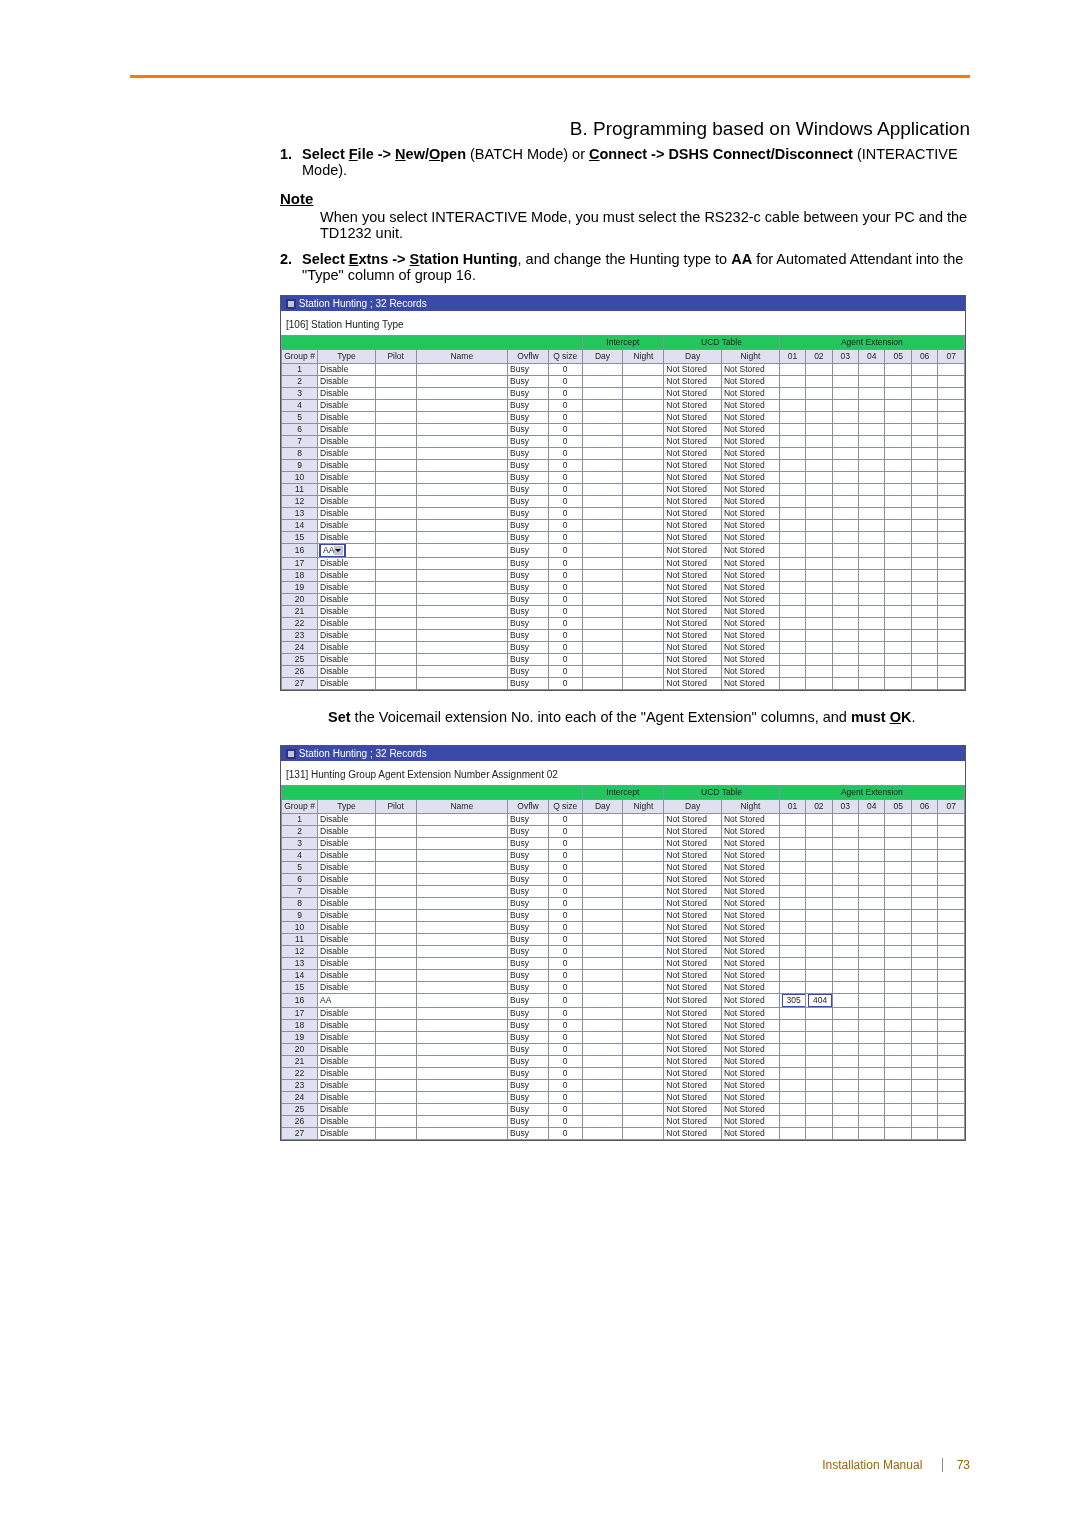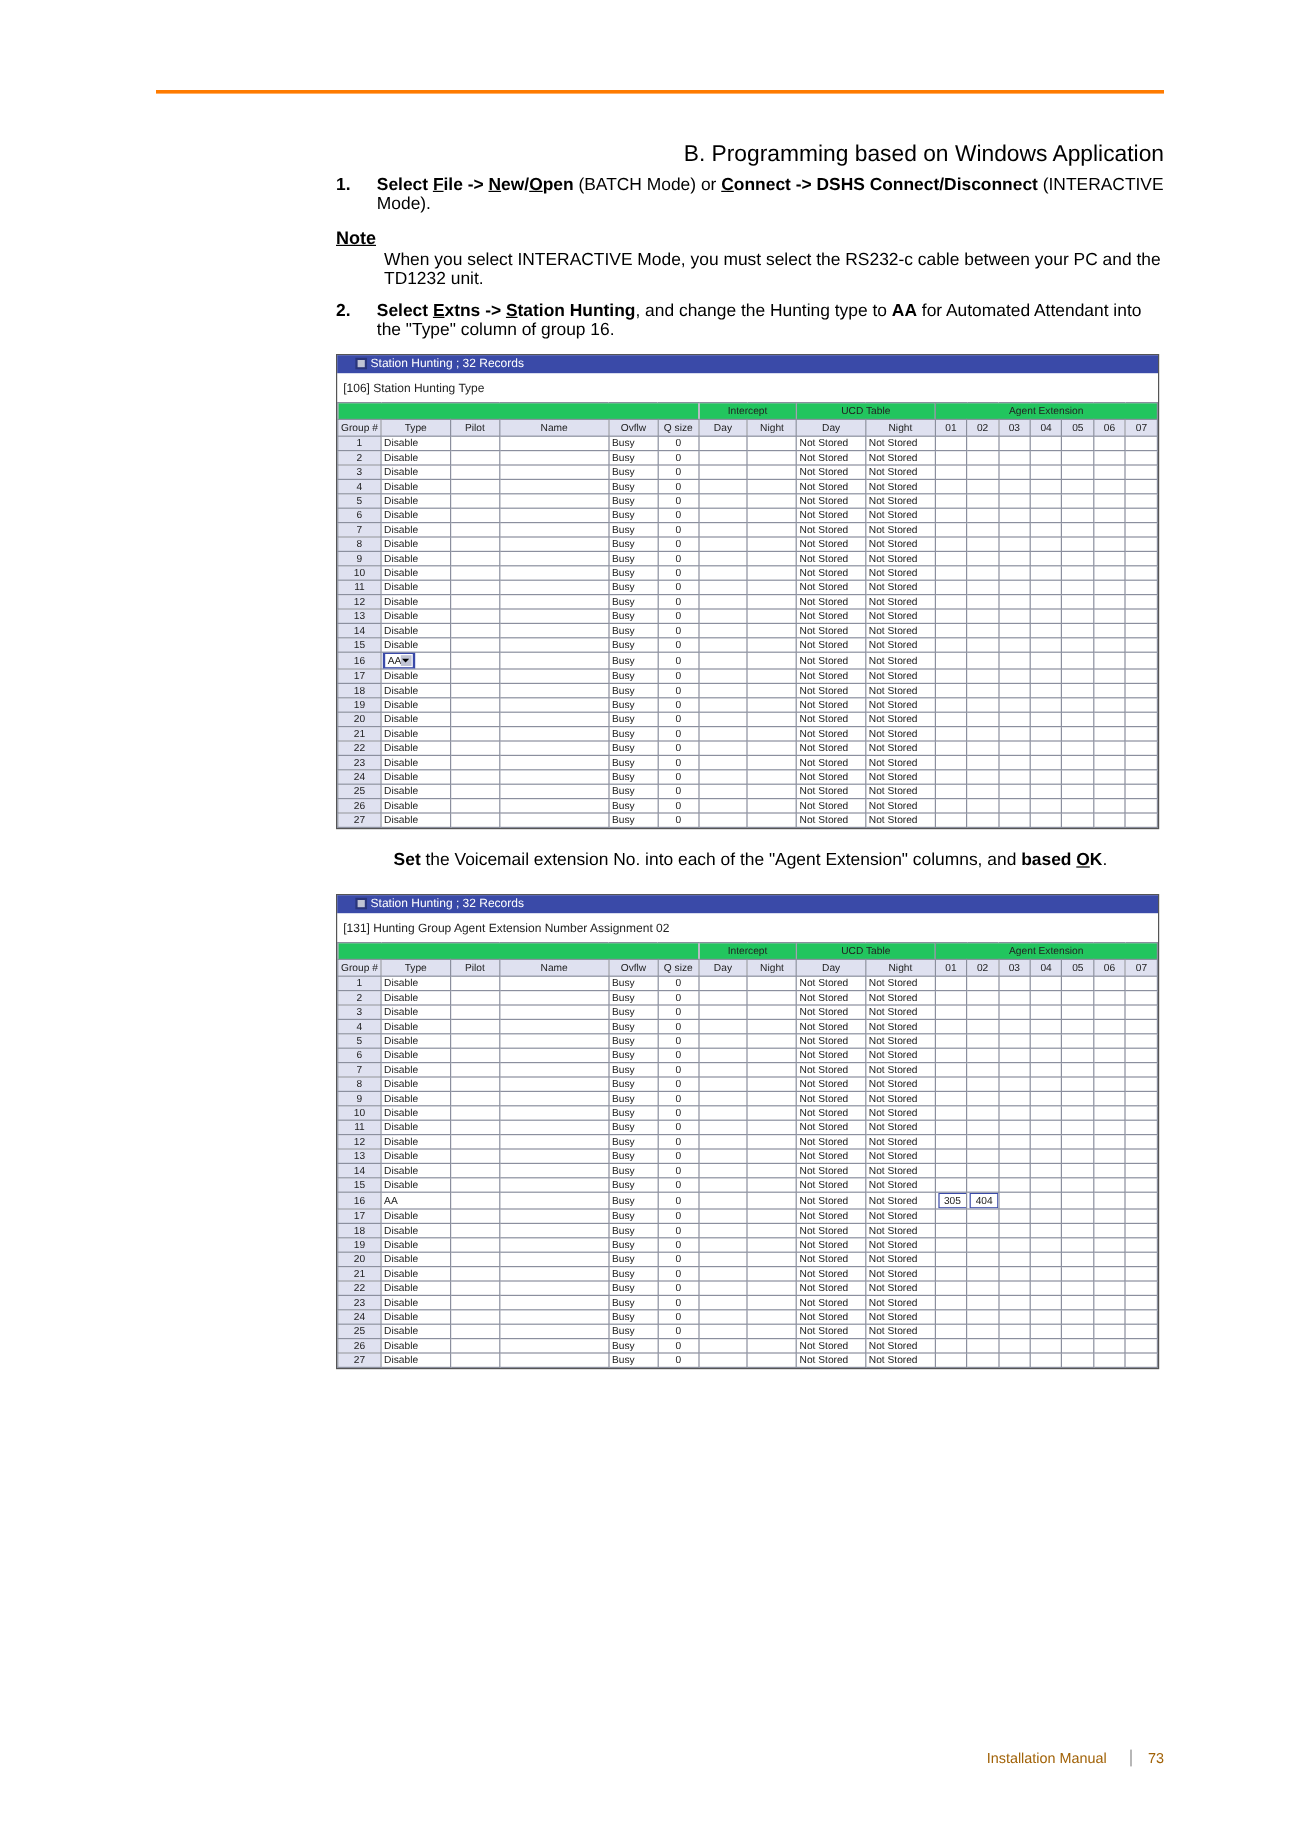--- a/index.html
+++ b/index.html
@@ -42,21 +42,21 @@
   .step {
     display: flex;
     font-size: 14.5px;
     margin: 3px 0 2px 0;
   }
   .step .num {
     font-weight: bold;
     width: 22px;
     flex-shrink: 0;
   }
-  .step .txt { flex: 1; margin-left: 12px; }
+  .step .txt { flex: 1; }
   .step .txt b { font-weight: bold; }
   .u { text-decoration: underline; }
   .note-head {
     font-weight: bold;
     text-decoration: underline;
     font-size: 15px;
     margin-top: 12px;
   }
   .note-body {
     margin: 2px 0 10px 40px;
@@ -66,21 +66,21 @@
     margin: 12px 0 10px 0;
     border: 1px solid #555;
     font-size: 9px;
     color: #222;
     font-family: Arial, sans-serif;
     width: 684px;
   }
   .win-title {
     background: #3a4aa8;
     color: #fff;
-    padding: 1px 15px;
+    padding: 1px 5px;
     font-size: 10px;
     height: 13px;
     line-height: 13px;
   }
   .win-title svg {
     vertical-align: middle;
   }
   .screenshot-head {
     padding: 8px 5px 5px 5px;
     font-size: 10px;
@@ -767,21 +767,21 @@
               <td class="ctr"></td>
               <td class="ctr"></td>
               <td class="ctr"></td>
               <td class="ctr"></td>
             </tr>
           </tbody>
       </table>
     </div>
 
     <div class="mid-caption">
-      <b>Set</b><span> the Voicemail extension No. into each of the "Agent Extension" columns, and </span><b><span>based </span><span class="u">O</span>K</b><span>.</span>
+      <b>Set</b><span> the Voicemail extension No. into each of the "Agent Extension" columns, and </span><b><span>must </span><span class="u">O</span>K</b><span>.</span>
     </div>
 
     <div class="screenshot-shell">
       <div class="win-title">
         <svg width="10" height="10">
             <rect width="10" height="10" fill="#2a357a"></rect>
             <rect x="2" y="2" width="6" height="6" fill="#c0c4d4"></rect>
           </svg>
         <span>Station Hunting ; 32 Records</span>
       </div>

